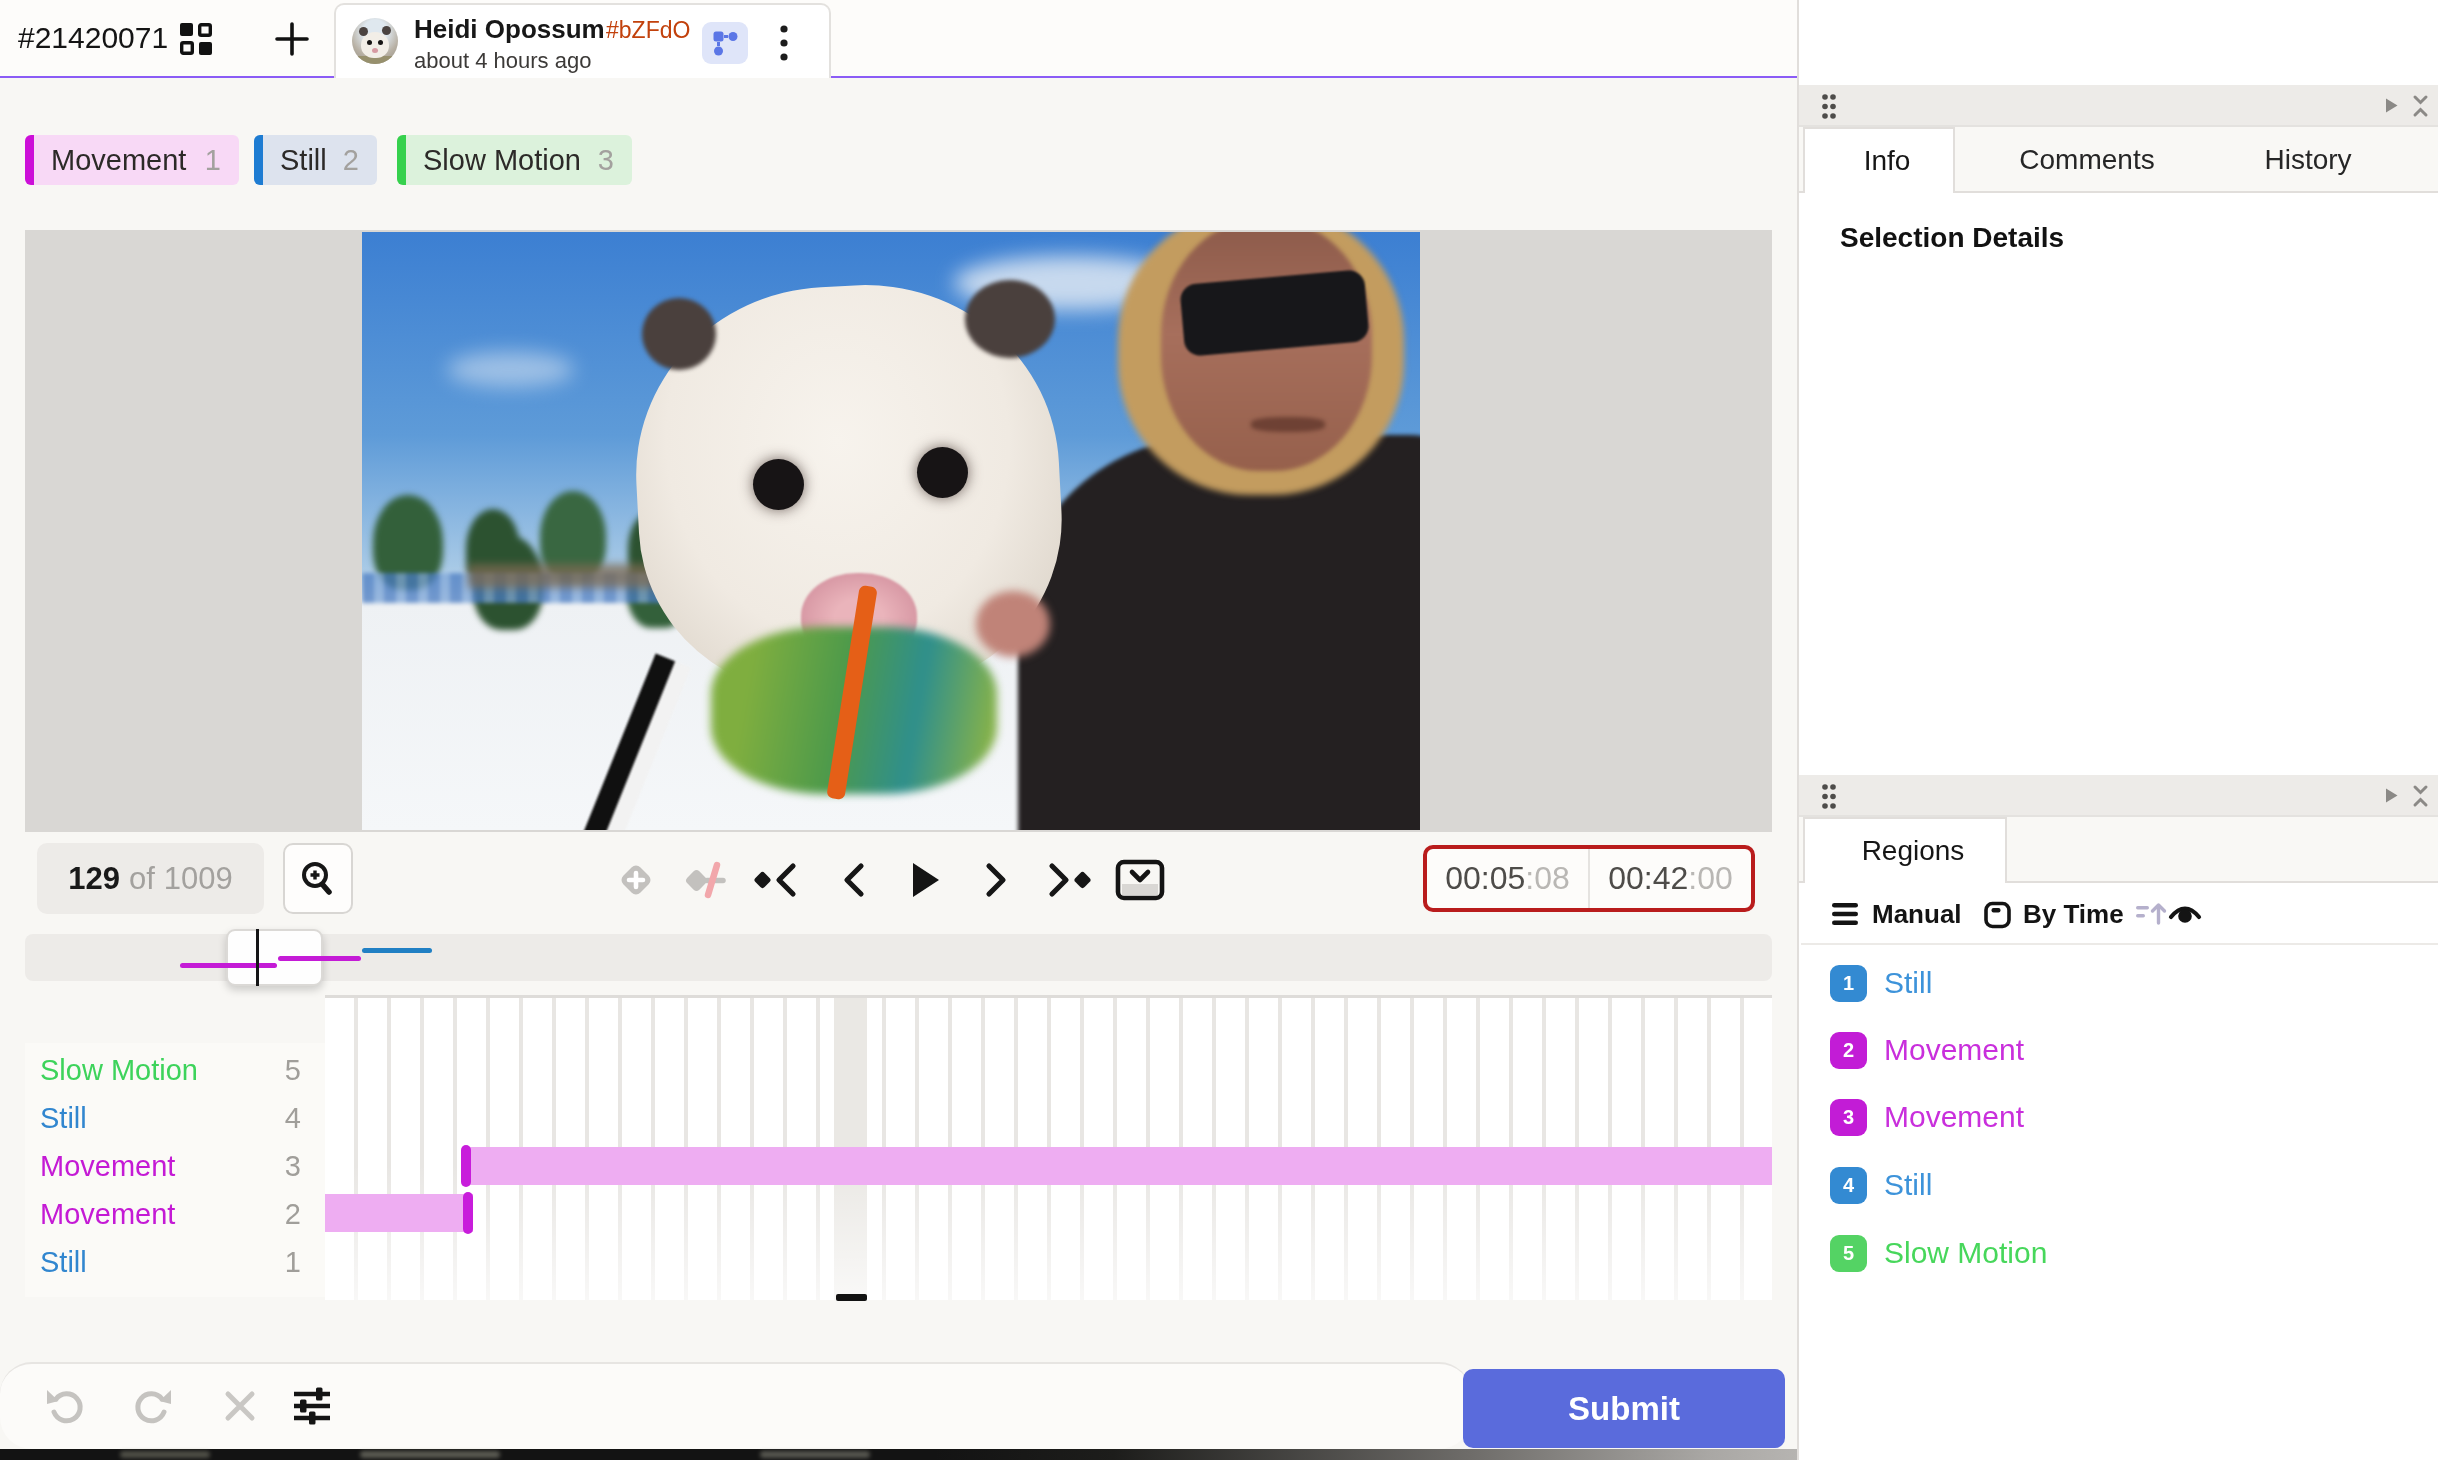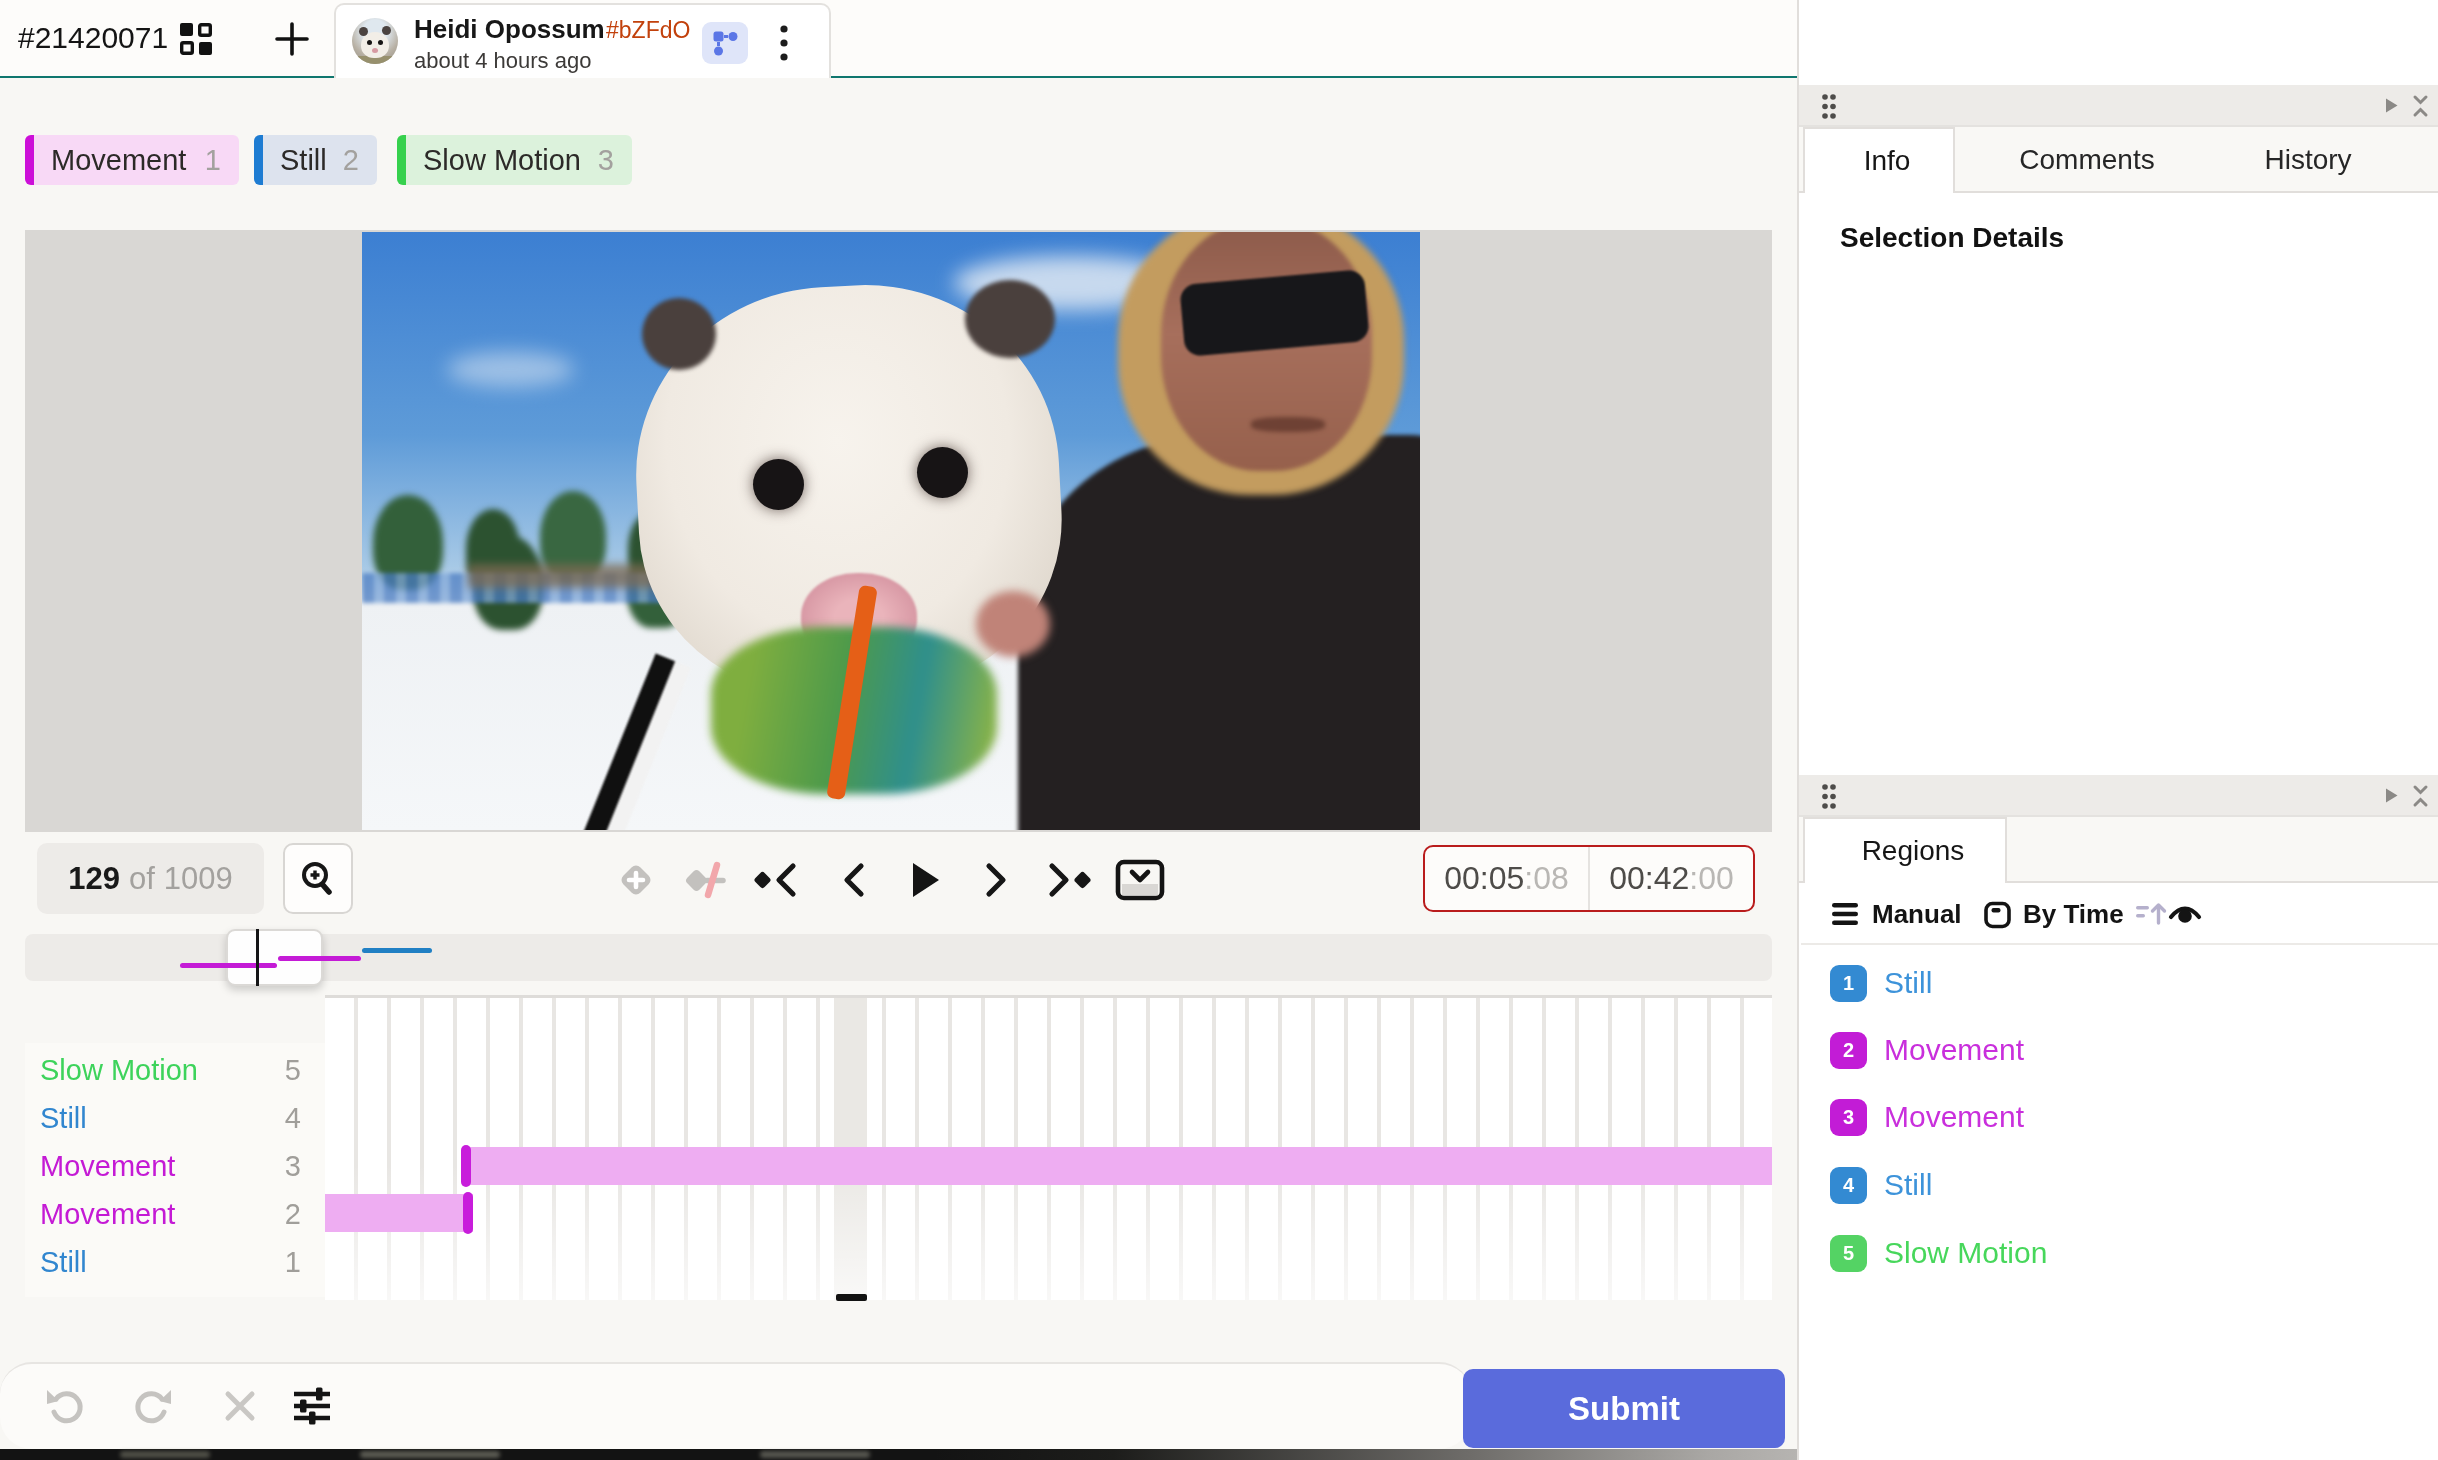--- a/index.html
+++ b/index.html
@@ -1,20 +1,20 @@
 <!DOCTYPE html>
 <html><head>
 <meta charset="utf-8">
 <style>
   html,body{margin:0;padding:0;background:#e9e7e4;}
   #app{position:relative;width:2438px;height:1460px;background:#f8f7f4;font-family:"Liberation Sans",sans-serif;color:#1b1b1b;overflow:hidden;}
   svg{display:block;}
 
   
-  #topbar{position:absolute;left:0;top:0;width:1797px;height:78px;background:#fdfcfa;border-bottom:2px solid #0f766e;box-sizing:border-box;}
+  #topbar{position:absolute;left:0;top:0;width:1797px;height:78px;background:#fdfcfa;border-bottom:2px solid #8b5cf6;box-sizing:border-box;}
   #task-id{position:absolute;left:18px;top:0;height:76px;line-height:76px;font-size:30px;color:#141414;}
   .tb-btn{position:absolute;top:11px;width:56px;height:56px;display:flex;align-items:center;justify-content:center;cursor:pointer;}
   #grid-btn{left:168px;} #plus-btn{left:264px;}
   #anno-card{position:absolute;left:334px;top:3px;width:497px;height:75px;background:#ffffff;border:2px solid #e3e1de;border-bottom:none;border-radius:10px 10px 0 0;box-sizing:border-box;}
   #avatar{position:absolute;left:16px;top:13px;width:46px;height:46px;border-radius:50%;overflow:hidden;background:radial-gradient(circle at 50% 30%,#dfe8ef 0 30%,#b9b2a6 62%,#8e8779 100%);}
   .av-face{position:absolute;left:9px;top:14px;width:28px;height:26px;background:#f2eee7;border-radius:50% 50% 46% 46%;}
   .av-earl{position:absolute;left:7px;top:9px;width:9px;height:9px;background:#4b4340;border-radius:50%;}
   .av-earr{position:absolute;left:30px;top:8px;width:9px;height:9px;background:#4b4340;border-radius:50%;}
   .av-eyel{position:absolute;left:15px;top:22px;width:5px;height:5px;background:#161413;border-radius:50%;}
   .av-eyer{position:absolute;left:26px;top:22px;width:5px;height:5px;background:#161413;border-radius:50%;}
@@ -68,21 +68,21 @@
   #stick{position:absolute;left:45.5%;top:59%;width:1.7%;height:36%;background:#e55f17;transform:rotate(9deg);border-radius:6px;}
   #pole{position:absolute;left:23%;top:70%;width:3.6%;height:44%;background:linear-gradient(90deg,#101010 54%,#f2f2f2 54%);transform:rotate(22deg);filter:blur(1px);}
 
   
   #frame-box{position:absolute;left:37px;top:843px;width:227px;height:71px;background:#edebe8;border-radius:10px;display:flex;align-items:center;justify-content:center;font-size:31px;gap:9px;}
   #frame-box .cur{font-weight:bold;color:#191919;}
   #frame-box .dim{color:#a3a19e;}
   #zoom-btn{position:absolute;left:283px;top:843px;width:70px;height:71px;background:#fefdfc;border:2px solid #d8d6d3;border-radius:10px;box-sizing:border-box;display:flex;align-items:center;justify-content:center;cursor:pointer;}
   .t-btn{position:absolute;top:852px;width:56px;height:56px;display:flex;align-items:center;justify-content:center;cursor:pointer;}
   #btn-addkf{left:608px;}#btn-kfslash{left:680px;}#btn-prevkf{left:749px;}#btn-prev{left:824px;}#btn-play{left:897px;}#btn-next{left:970px;}#btn-nextkf{left:1040px;}#btn-frame-v{left:1112px;}
-  #timestamps{position:absolute;left:1423px;top:845px;width:332px;height:67px;border:2px solid #b91c1c;border-radius:10px;box-sizing:border-box;background:#fdfcfa;display:flex;}
+  #timestamps{position:absolute;left:1423px;top:845px;width:332px;height:67px;border:4px solid #b91c1c;border-radius:10px;box-sizing:border-box;background:#fdfcfa;display:flex;}
   .ts-half{flex:1;display:flex;align-items:center;justify-content:center;font-size:32px;color:#4e4c49;}
   .ts-half + .ts-half{border-left:2px solid #e5e3e0;}
   .ts-dim{color:#b9b7b4;}
 
   
   #seekbar{position:absolute;left:25px;top:934px;width:1747px;height:47px;background:#edebe8;border-radius:8px;cursor:pointer;}
   #viewport{position:absolute;left:226px;top:929px;width:97px;height:57px;background:#fefefe;border:2px solid #dbd9d6;border-radius:9px;box-shadow:0 4px 9px rgba(0,0,0,.18);box-sizing:border-box;cursor:grab;}
   .mini{position:absolute;height:5px;border-radius:3px;}
   #mini-a{left:180px;top:963px;width:97px;background:#c41bd6;}
   #mini-b{left:278px;top:956px;width:83px;background:#c41bd6;}

